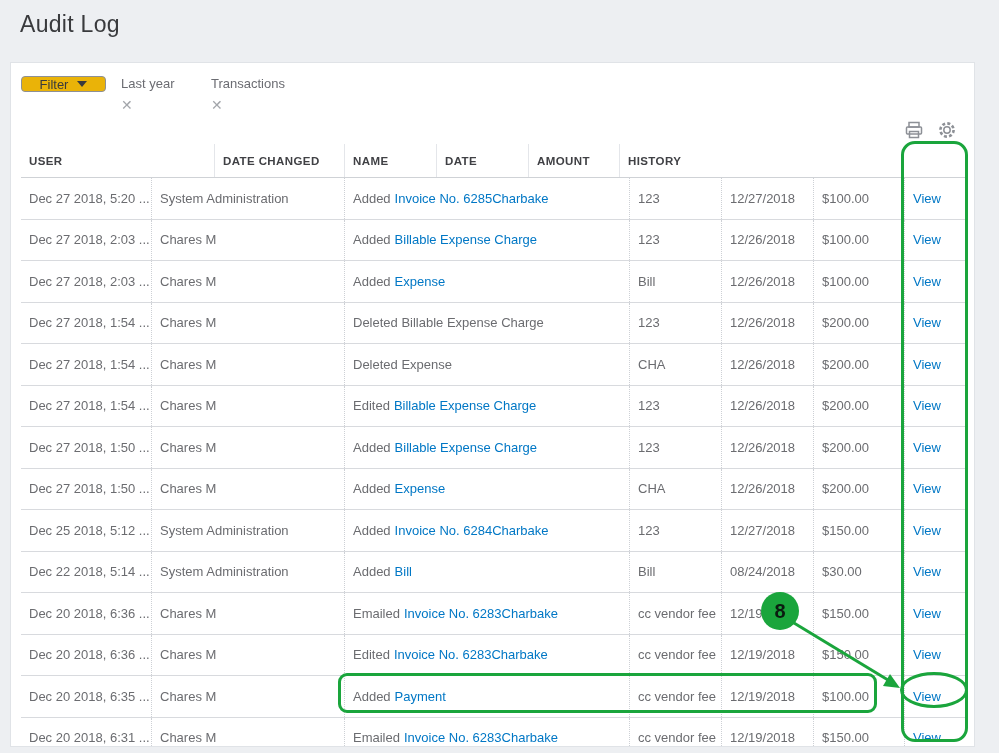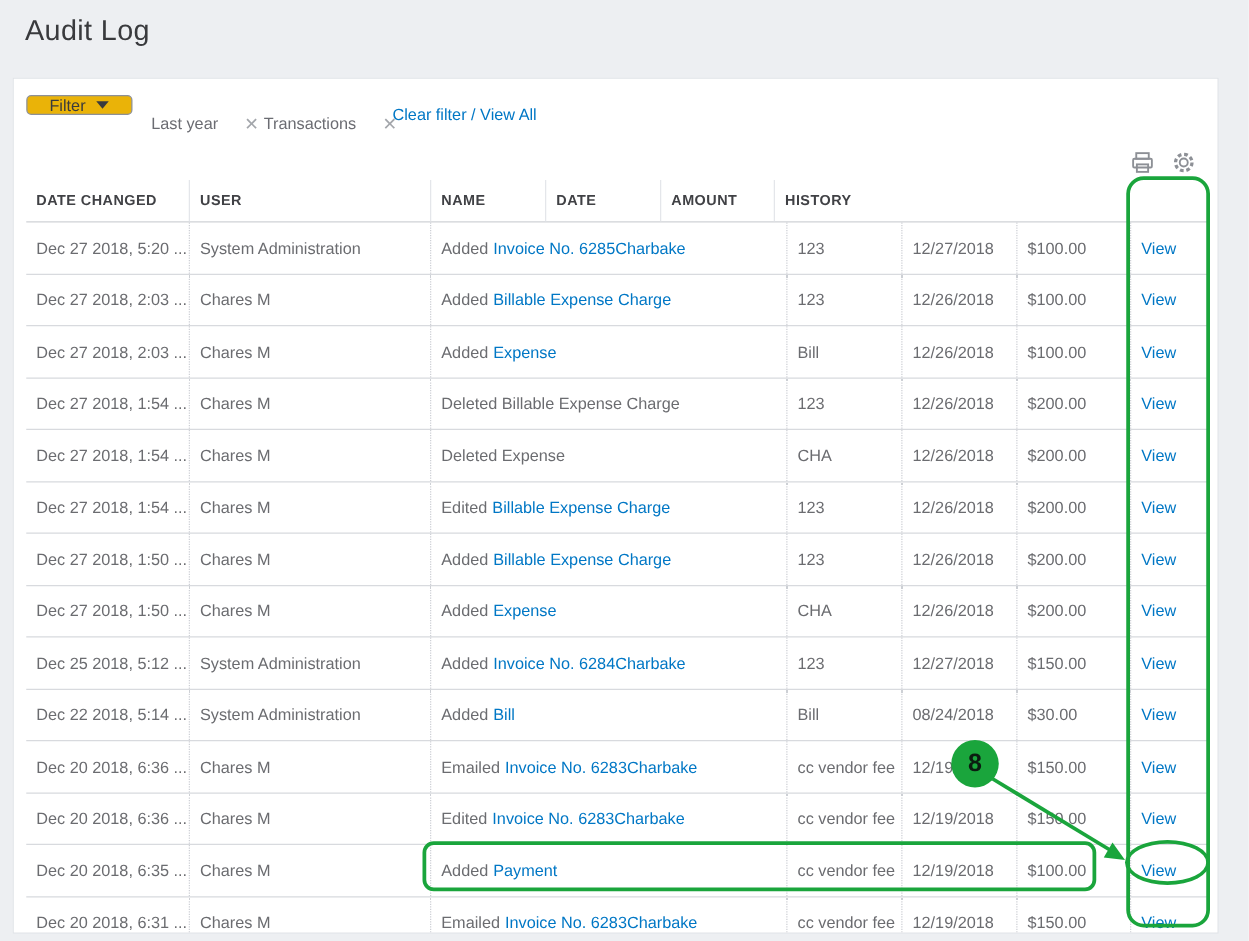--- a/index.html
+++ b/index.html
@@ -28,22 +28,22 @@
     display: flex; align-items: center; justify-content: center; gap: 9px;
     font-size: 13px; color: #393a3d; cursor: pointer;
   }
   .caret-down {
     width: 0; height: 0;
     border-left: 5px solid transparent; border-right: 5px solid transparent;
     border-top: 6px solid #393a3d;
   }
   .chip {
     position: absolute; top: 13px; height: 30px;
-    display: flex; align-items: flex-end; gap: 21px;
-    font-size: 13px; color: #6b6c72;
+    display: flex; align-items: flex-start; gap: 7px;
+    font-size: 13px; color: #6b6c72; flex-direction: column;
   }
   .chip-x { color: #a3a6ab; font-size: 14px; cursor: pointer; line-height: 1; }
   .clear-link {
     position: absolute; top: 13px; left: 303px; height: 30px;
     display: flex; align-items: center;
     font-size: 13px; color: #0077c5; cursor: pointer; text-decoration: none;
   }
   .tool-icon { position: absolute; top: 57px; width: 20px; height: 20px; cursor: pointer; }
   .icon-print { left: 893px; }
   .icon-gear  { left: 926px; }
@@ -112,38 +112,37 @@
   </button>
 
   <div class="chip" style="left:110px">
     <span>Last year</span>
     <span class="chip-x">✕</span>
   </div>
   <div class="chip" style="left:200px">
     <span>Transactions</span>
     <span class="chip-x">✕</span>
   </div>
-  <a class="clear-link">Clear filter / View All</a>
 
   <svg class="tool-icon icon-print" viewBox="0 0 20 20">
     <g fill="none" stroke="#8d9096" stroke-width="1.5">
       <rect x="5" y="2.5" width="10" height="4.5"></rect>
       <rect x="2.5" y="7" width="15" height="7" rx="1"></rect>
       <rect x="5.5" y="11.5" width="9" height="6"></rect>
     </g>
   </svg>
   <svg class="tool-icon icon-gear" viewBox="0 0 20 20">
     <circle cx="10" cy="10" r="3.2" fill="none" stroke="#8d9096" stroke-width="1.5"></circle>
     <circle cx="10" cy="10" r="6.6" fill="none" stroke="#8d9096" stroke-width="2.6" stroke-dasharray="3 2.2"></circle>
   </svg>
 
   <div class="table">
     <div class="thead">
+      <div class="th c-user">USER</div>
       <div class="th c-datechanged">DATE CHANGED</div>
-      <div class="th c-user">USER</div>
       <div class="th c-name">NAME</div>
       <div class="th c-date">DATE</div>
       <div class="th c-amount">AMOUNT</div>
       <div class="th c-history">HISTORY</div>
     </div>
     <div>
   <div class="trow">
     <div class="td c-datechanged">Dec 27 2018, 5:20 ...</div>
     <div class="td c-user">System Administration</div>
     <div class="td c-event">

